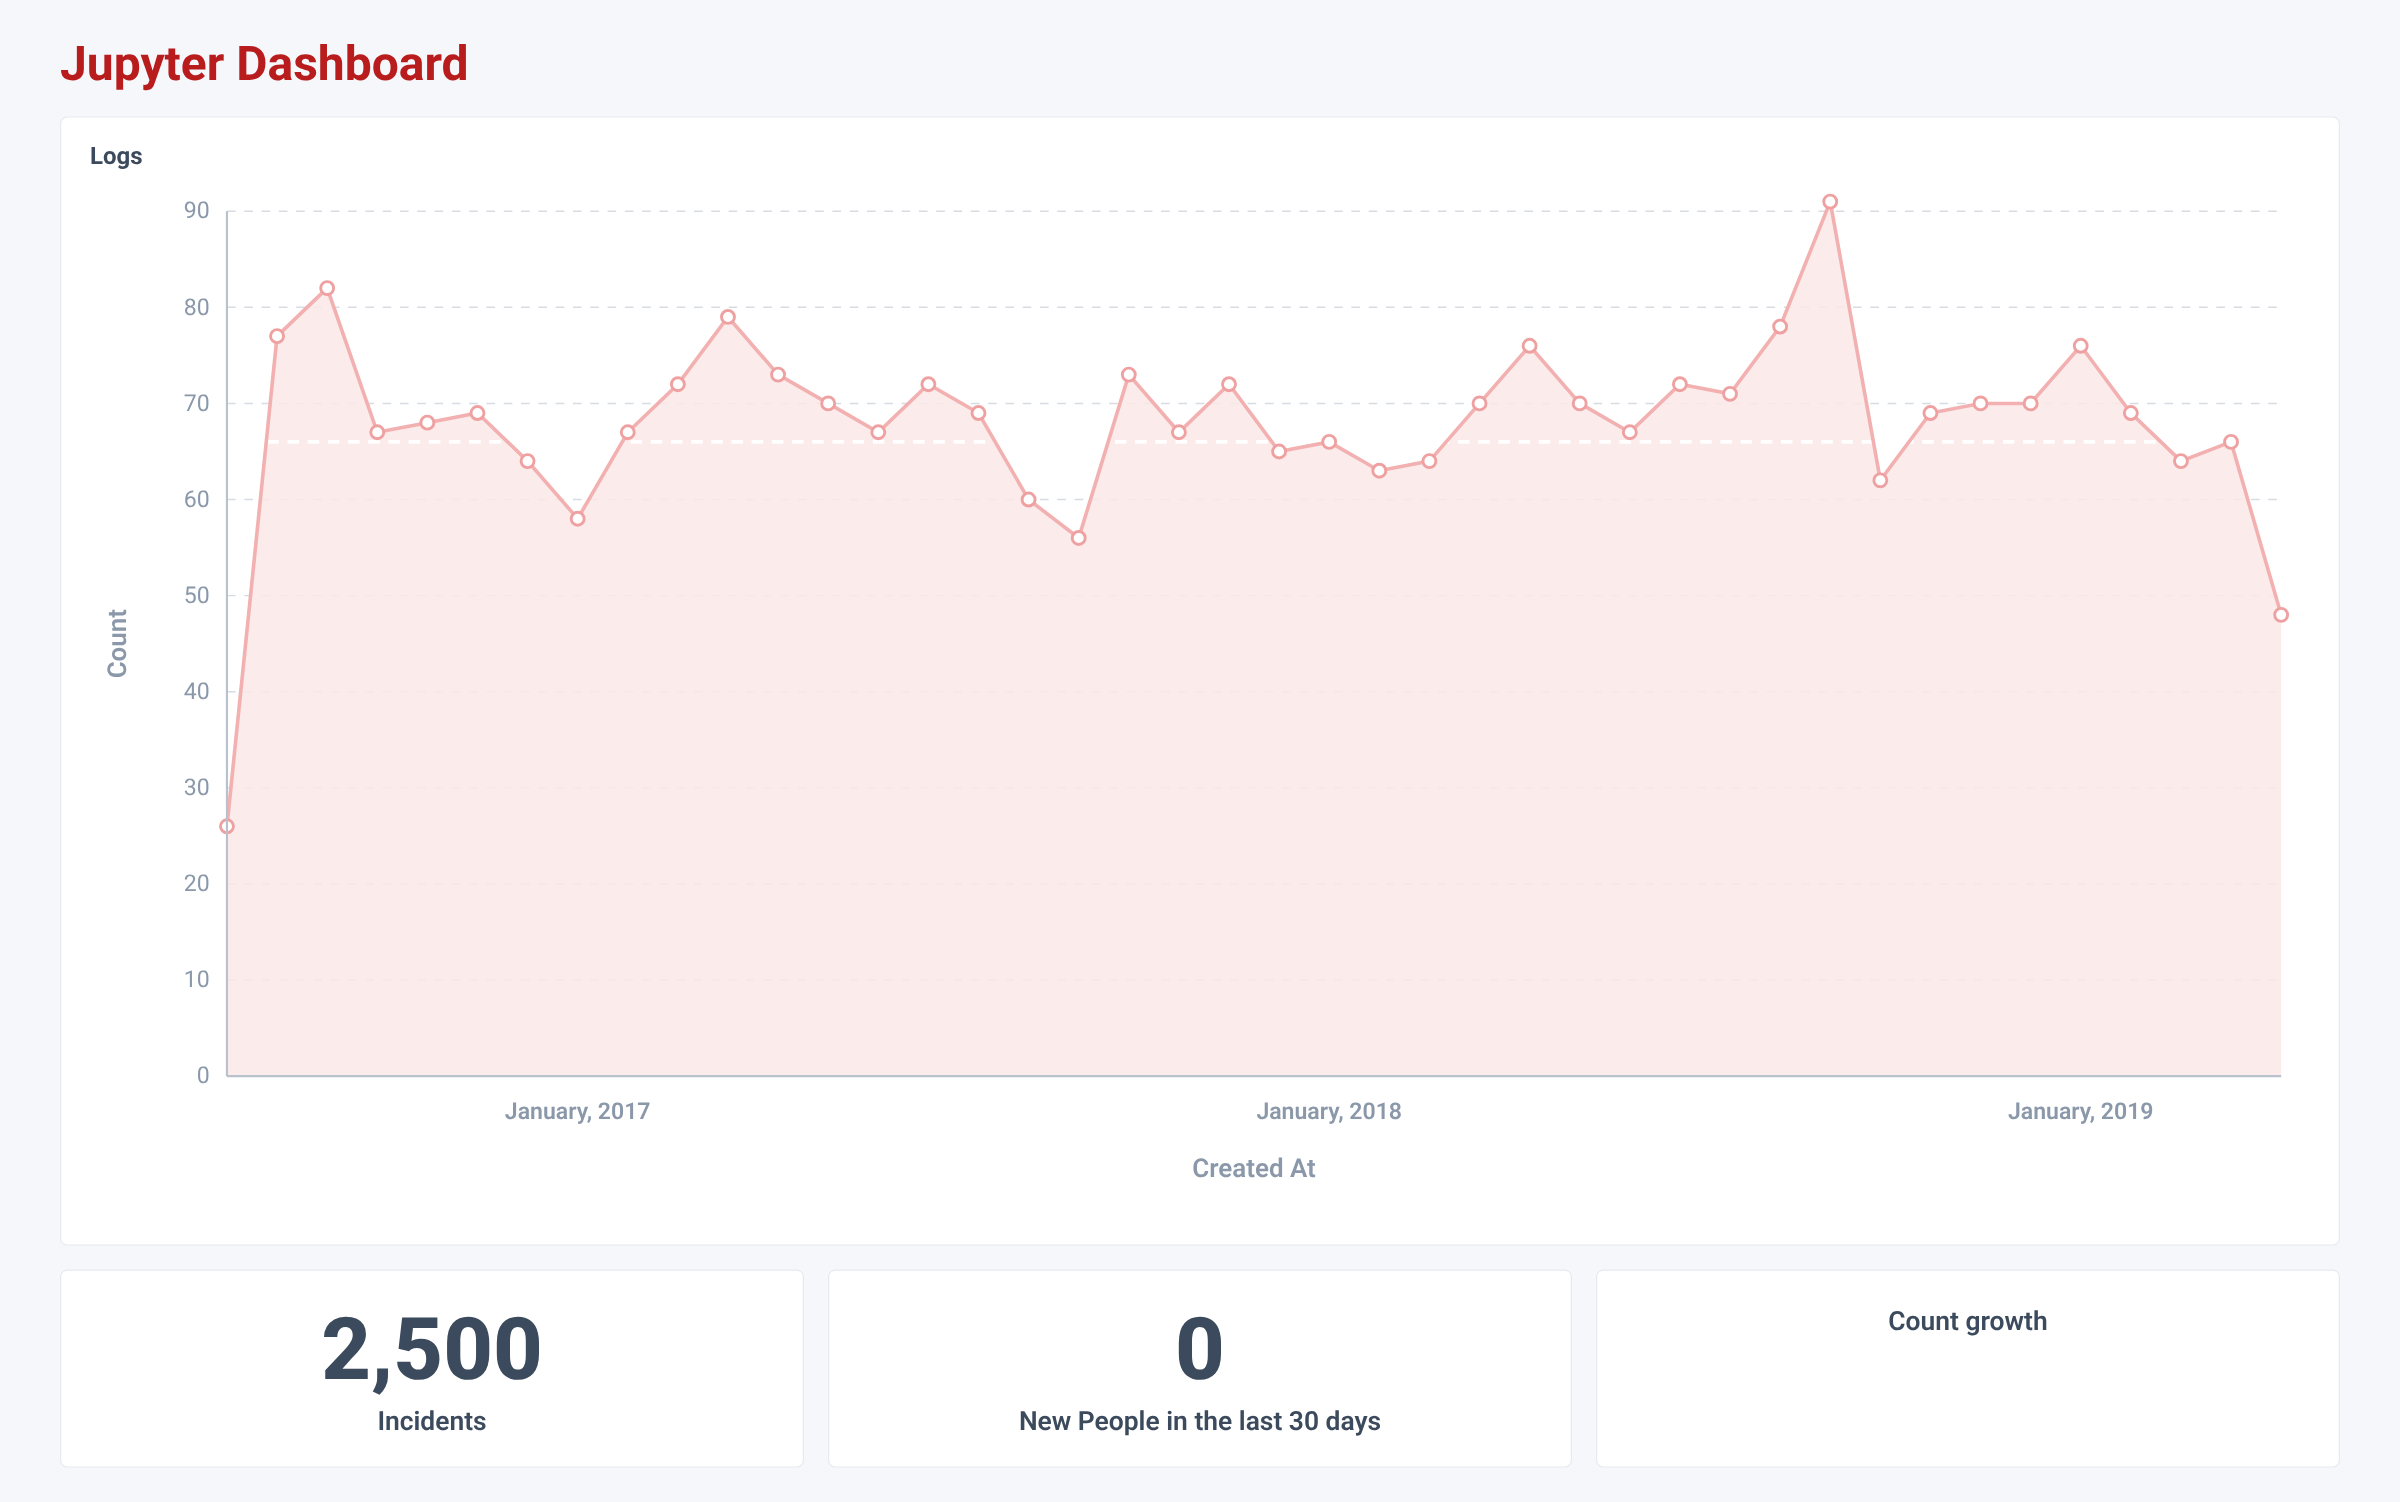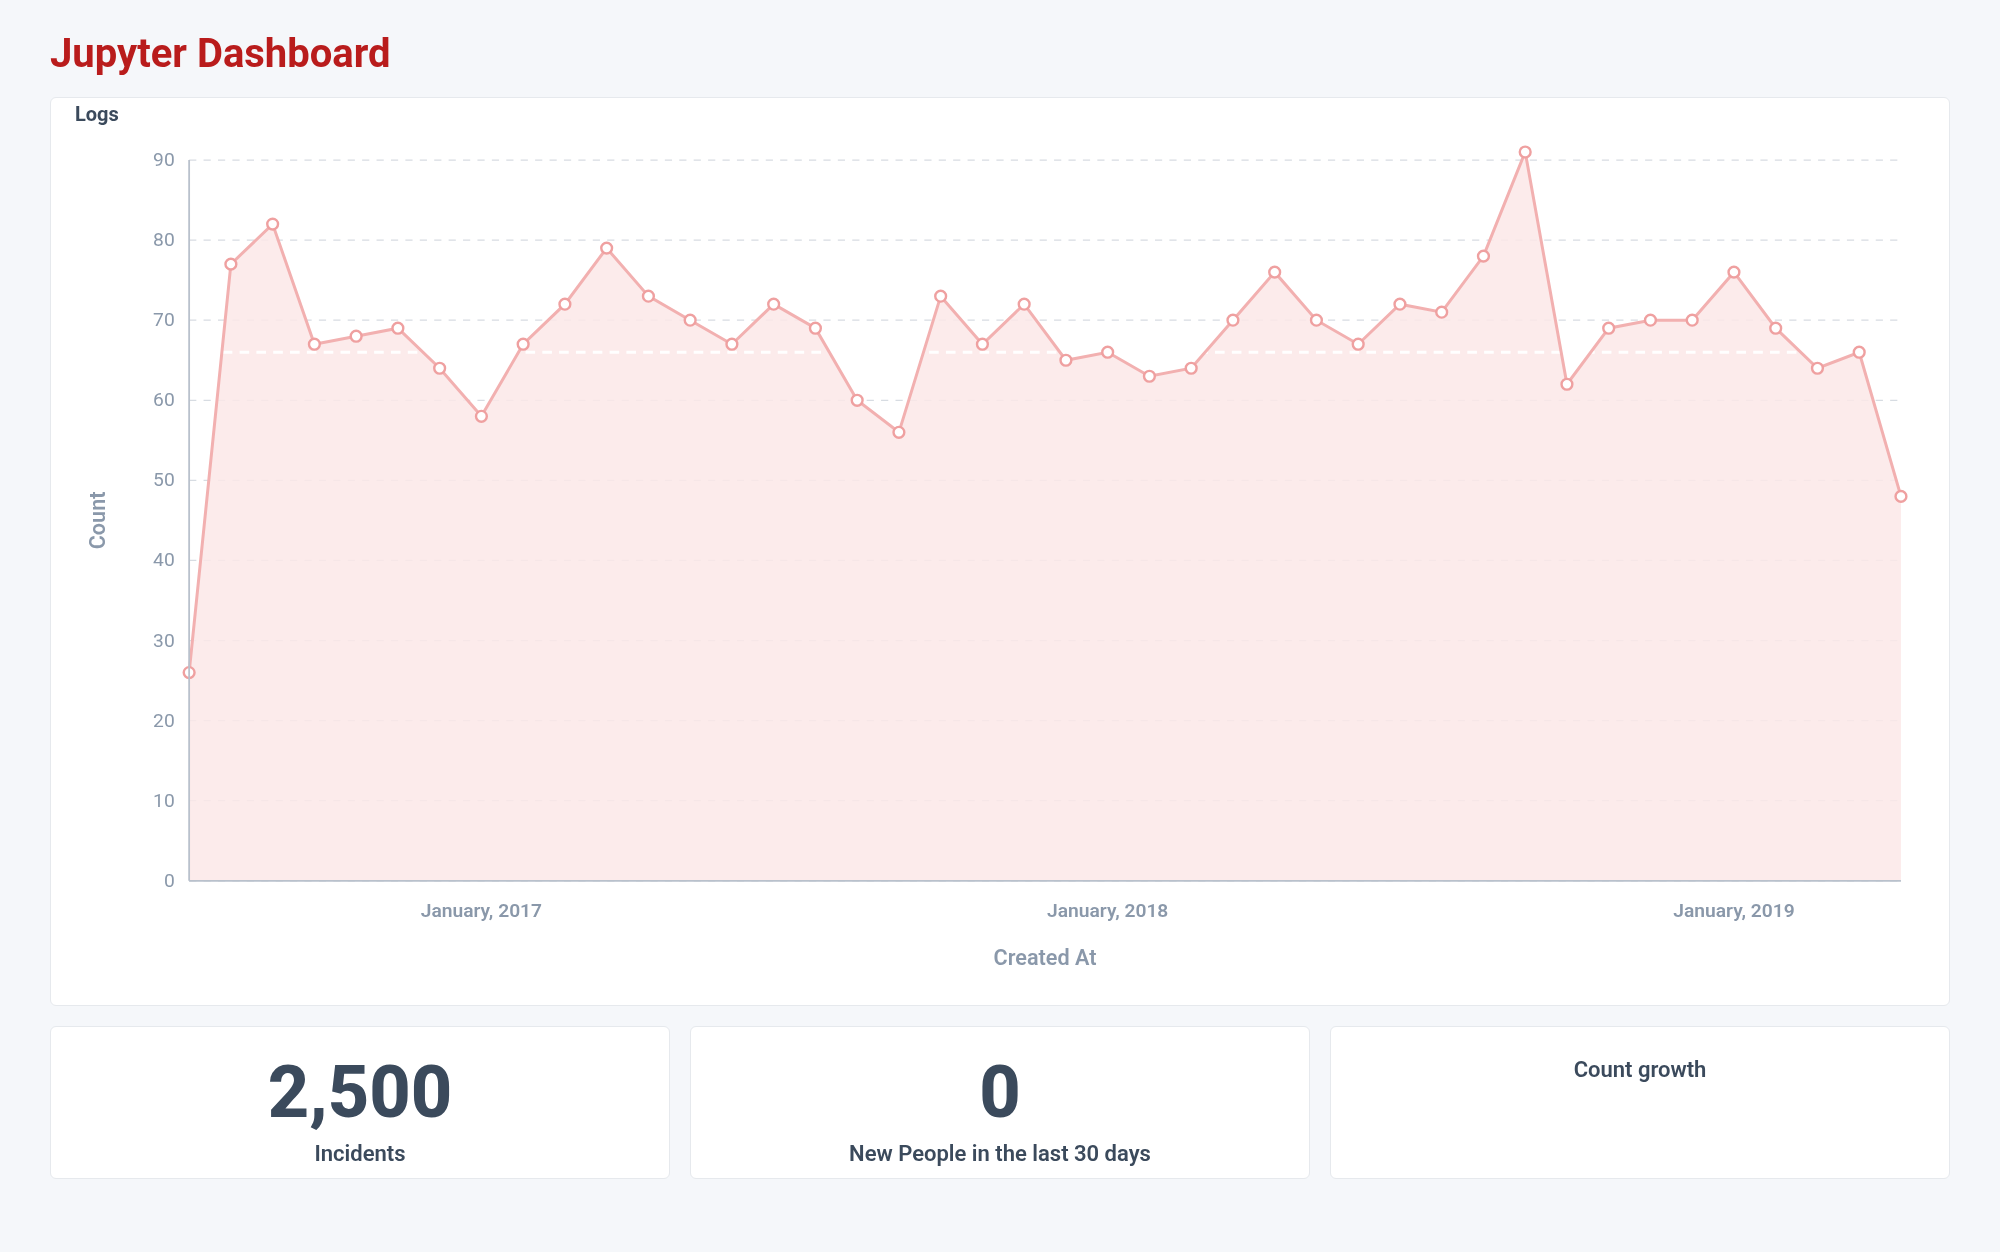--- a/index.html
+++ b/index.html
@@ -12,21 +12,21 @@
   .page-title {
     font-size: 40px;
     font-weight: 700;
     color: #b91c1c;
     margin-bottom: 20px;
   }
   .card {
     background: #fff;
     border: 1px solid #e6e9ed;
     border-radius: 6px;
-    padding: 4px 24px;
+    padding: 20px 24px;
   }
   .chart-card { margin-bottom: 20px; }
   .chart-title {
     font-size: 20px;
     font-weight: 700;
     color: #3b4a5c;
     margin-bottom: 10px;
   }
   .chart-wrap { width: 100%; }
   svg { display: block; width: 100%; height: auto; }
@@ -37,21 +37,21 @@
   .line-path { stroke: #f2b0b0; stroke-width: 2.5; fill: none; }
   .area-path { fill: #fbe7e7; opacity: 0.85; }
   .trend-line { stroke: #ffffff; stroke-width: 2.5; stroke-dasharray: 8 6; }
   .pt { fill: #fff; stroke: #efa0a0; stroke-width: 2; }
   .stats-row { display: flex; gap: 20px; }
   .stat-card {
     flex: 1;
     background: #fff;
     border: 1px solid #e6e9ed;
     border-radius: 6px;
-    padding: 30px 20px 12px 20px;
+    padding: 30px 20px 24px 20px;
     text-align: center;
   }
   .stat-value {
     font-size: 72px;
     font-weight: 800;
     color: #3b4a5c;
     line-height: 1;
     margin-bottom: 12px;
   }
   .stat-label {

